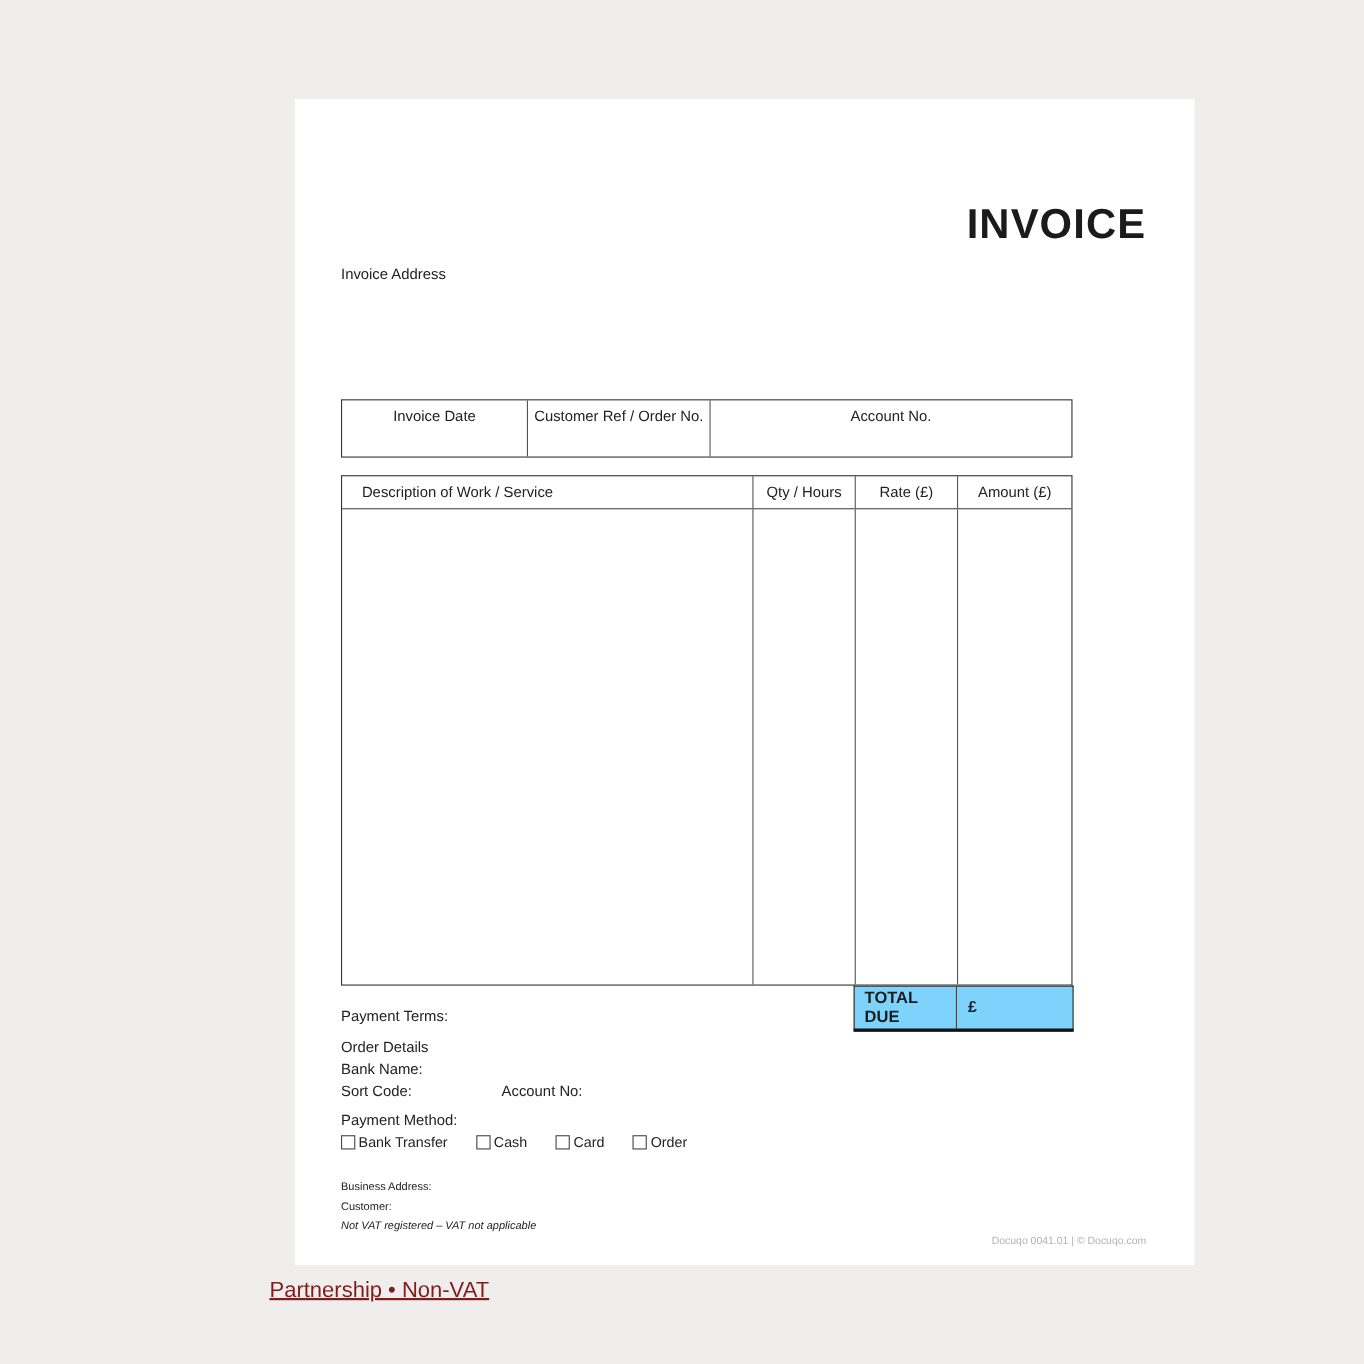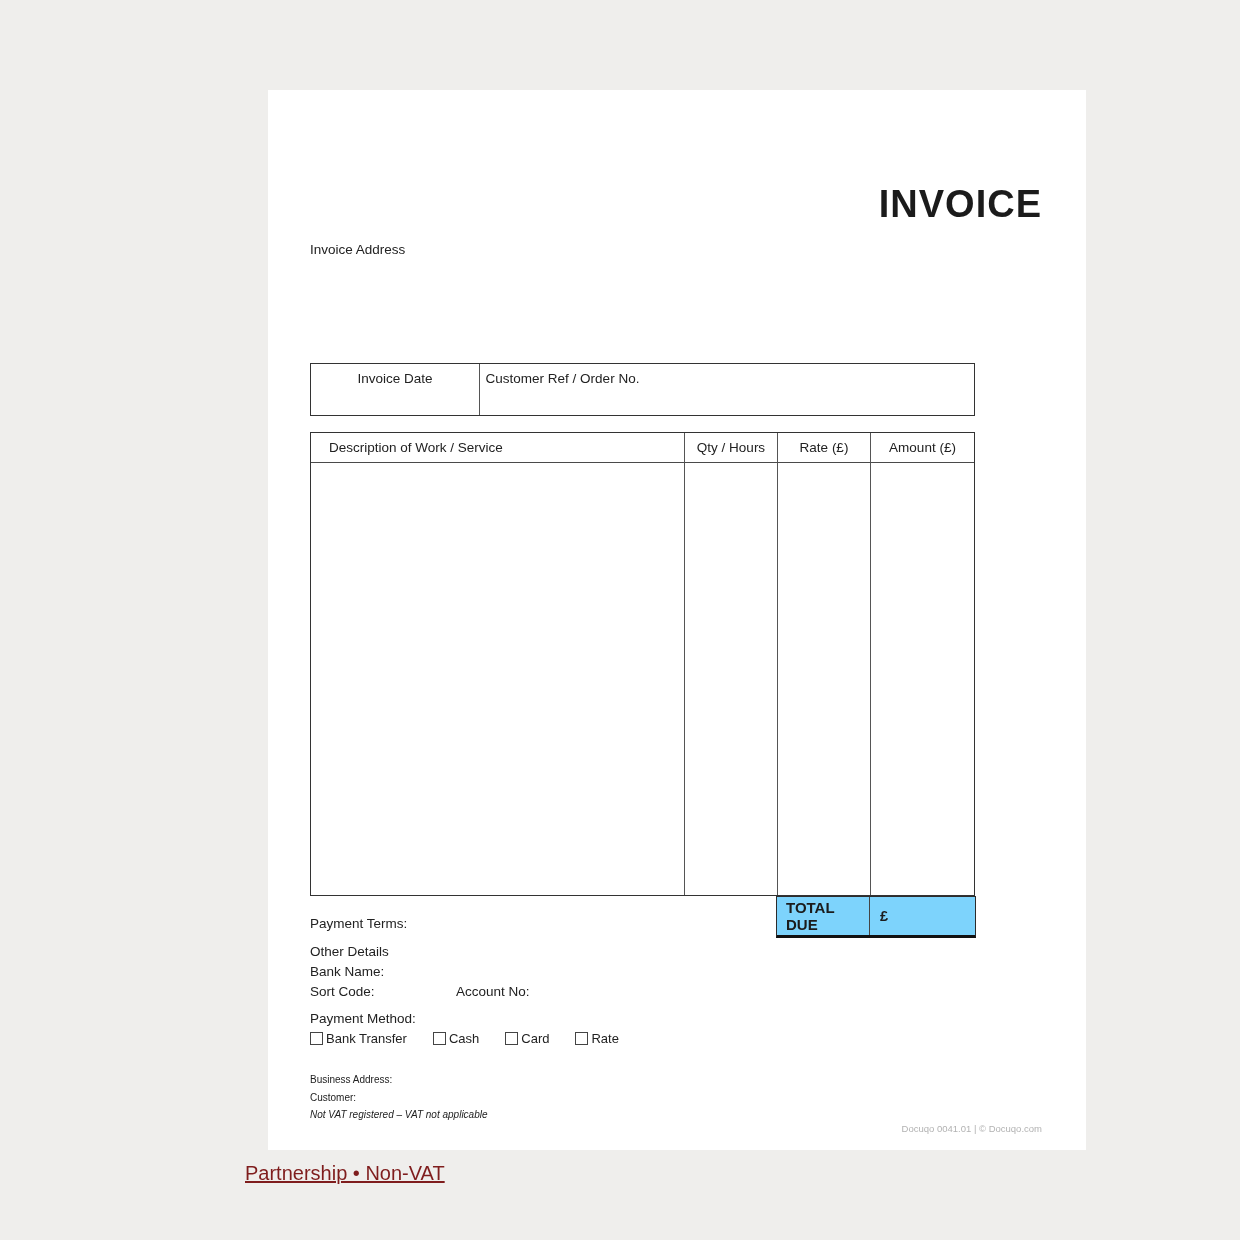--- a/index.html
+++ b/index.html
@@ -178,61 +178,62 @@
 
   <div class="page">
 
     <div class="invoice-title">INVOICE</div>
 
     <div class="invoice-address">Invoice Address</div>
 
     <div class="info-table">
       <div class="info-cell ic-1">Invoice Date</div>
       <div class="info-cell ic-2">Customer Ref / Order No.</div>
+      <div class="info-cell ic-3">Account No.</div>
     </div>
 
     <div class="items-table">
       <div class="items-head first">Description of Work / Service</div>
       <div class="items-head">Qty / Hours</div>
       <div class="items-head">Rate (£)</div>
       <div class="items-head">Amount (£)</div>
       <div class="items-body first"></div>
       <div class="items-body"></div>
       <div class="items-body"></div>
       <div class="items-body"></div>
     </div>
 
     <div class="total-box">
       <div class="total-label">TOTAL DUE</div>
       <div class="total-currency">£</div>
     </div>
 
     <div class="lbl payment-terms">Payment Terms:</div>
-    <div class="lbl bank-details">Other Details</div>
+    <div class="lbl bank-details">Order Details</div>
     <div class="lbl bank-name">Bank Name:</div>
     <div class="lbl sort-code">Sort Code:</div>
     <div class="lbl account-no">Account No:</div>
     <div class="lbl payment-method">Payment Method:</div>
 
     <div class="checkbox-row">
       <div class="cb-item">
         <span class="cb-box"></span>
         <span class="cb-label">Bank Transfer</span>
       </div>
       <div class="cb-item">
         <span class="cb-box"></span>
         <span class="cb-label">Cash</span>
       </div>
       <div class="cb-item">
         <span class="cb-box"></span>
         <span class="cb-label">Card</span>
       </div>
       <div class="cb-item">
         <span class="cb-box"></span>
-        <span class="cb-label">Rate</span>
+        <span class="cb-label">Order</span>
       </div>
     </div>
 
     <div class="small-lbl business-address">Business Address:</div>
     <div class="small-lbl partners">Customer:</div>
     <div class="small-lbl vat-note">Not VAT registered – VAT not applicable</div>
 
     <div class="doc-ref">Docuqo 0041.01 | © Docuqo.com</div>
 
   </div>

